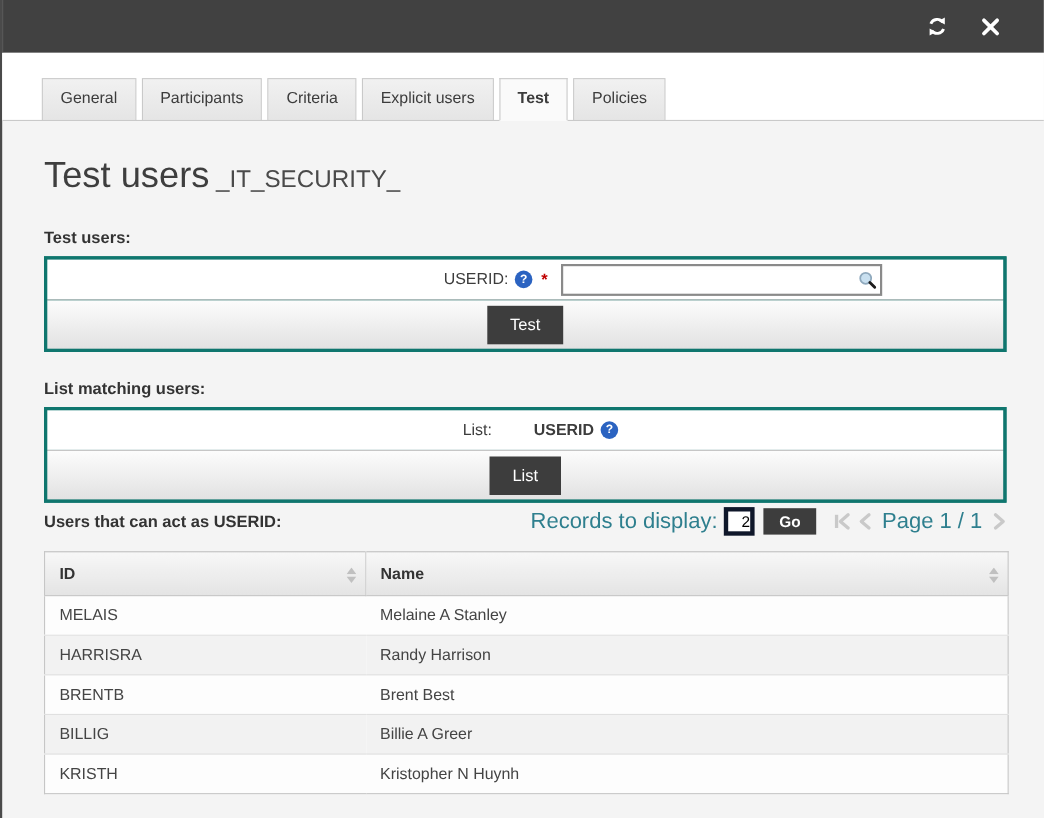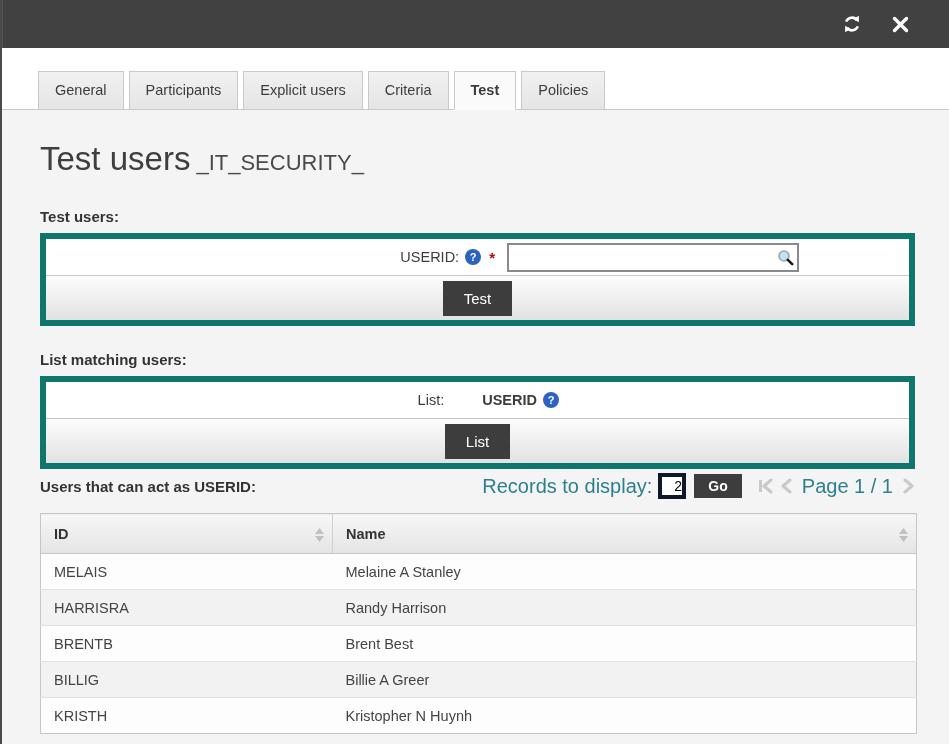--- a/index.html
+++ b/index.html
@@ -43,21 +43,21 @@
 
   
   .content { padding:0 34px 0 38px; }
   h1.title { margin-top:30px; font-size:33px; font-weight:400; color:#3e3e3e; }
   h1.title .sub { font-size:22px; font-weight:400; color:#4a4a4a; margin-left:6px; }
 
   .seclabel { font-size:15px; font-weight:bold; color:#333; }
   .sl-1 { margin-top:30px; }
   .sl-2 { margin-top:25px; }
 
-  .panel { margin-top:8px; border:6px solid #0f766e; background:#0f766e; }
+  .panel { margin-top:8px; border:3px solid #0f766e; background:#0f766e; }
   .panel-body {
     height:36px; display:flex; align-items:center; justify-content:flex-end;
     background:#fff; font-size:14.5px;
   }
   .pb-test { padding-right:110px; }
   .pb-list { padding-right:350px; }
   .panel-footer {
     height:45px; border-top:1px solid #c6c6c6;
     background:linear-gradient(#fcfcfc,#e2e2e2);
     display:flex; align-items:center; justify-content:center;
@@ -137,22 +137,22 @@
     <span class="tb-icon">
       <svg width="17" height="17" viewBox="0 0 17 17">
         <path d="M2.5 2.5 L14.5 14.5 M14.5 2.5 L2.5 14.5" stroke="#fff" stroke-width="3.4" stroke-linecap="round"></path>
       </svg>
     </span>
   </header>
 
   <nav class="tabband">
     <div class="tab">General</div>
     <div class="tab">Participants</div>
+    <div class="tab">Criteria</div>
     <div class="tab">Explicit users</div>
-    <div class="tab">Criteria</div>
     <div class="tab active">Test</div>
     <div class="tab">Policies</div>
   </nav>
 
   <main class="content">
 
     <h1 class="title">
       <span>Test users</span><span class="sub">_IT_SECURITY_</span>
     </h1>
 

